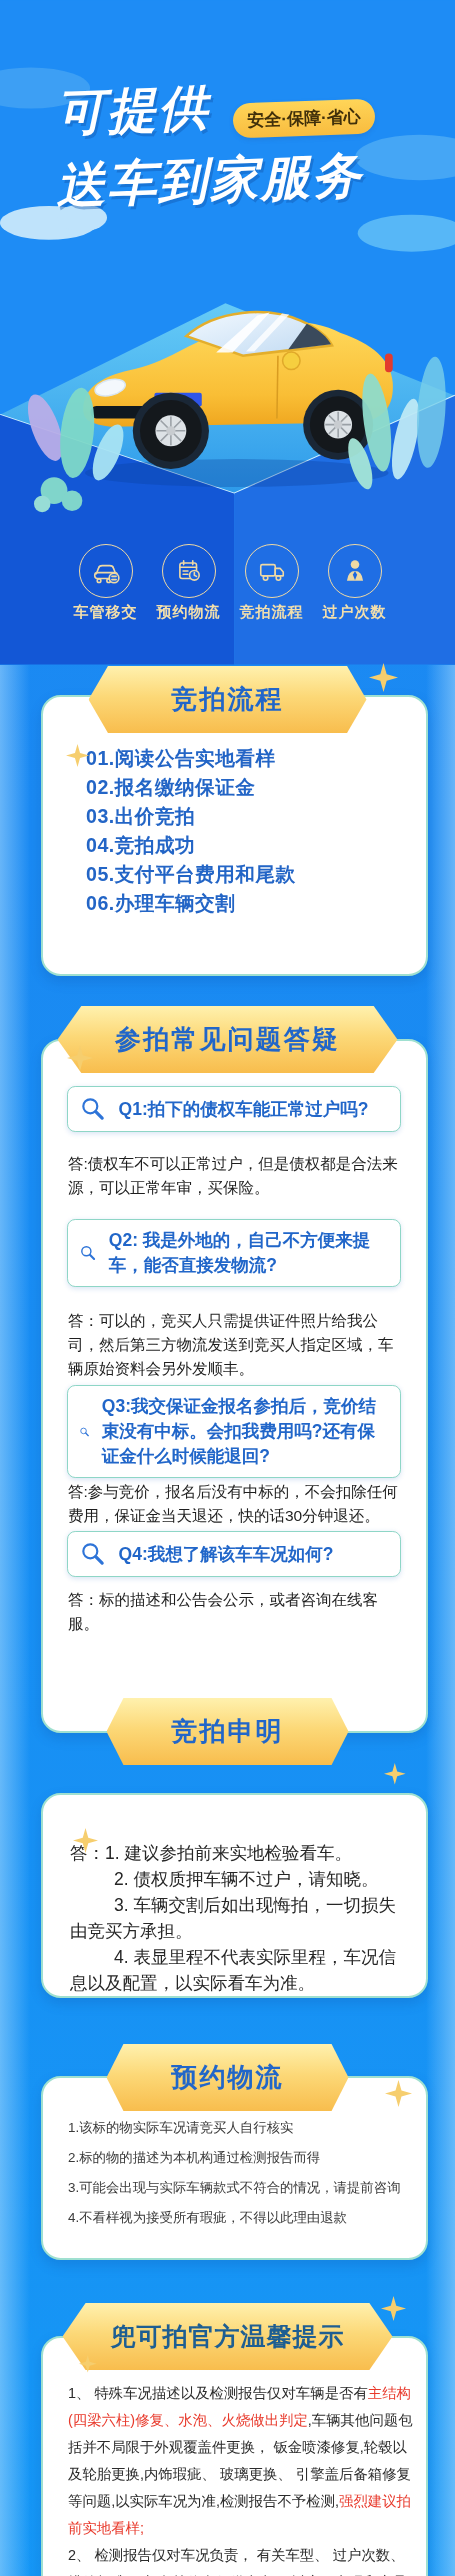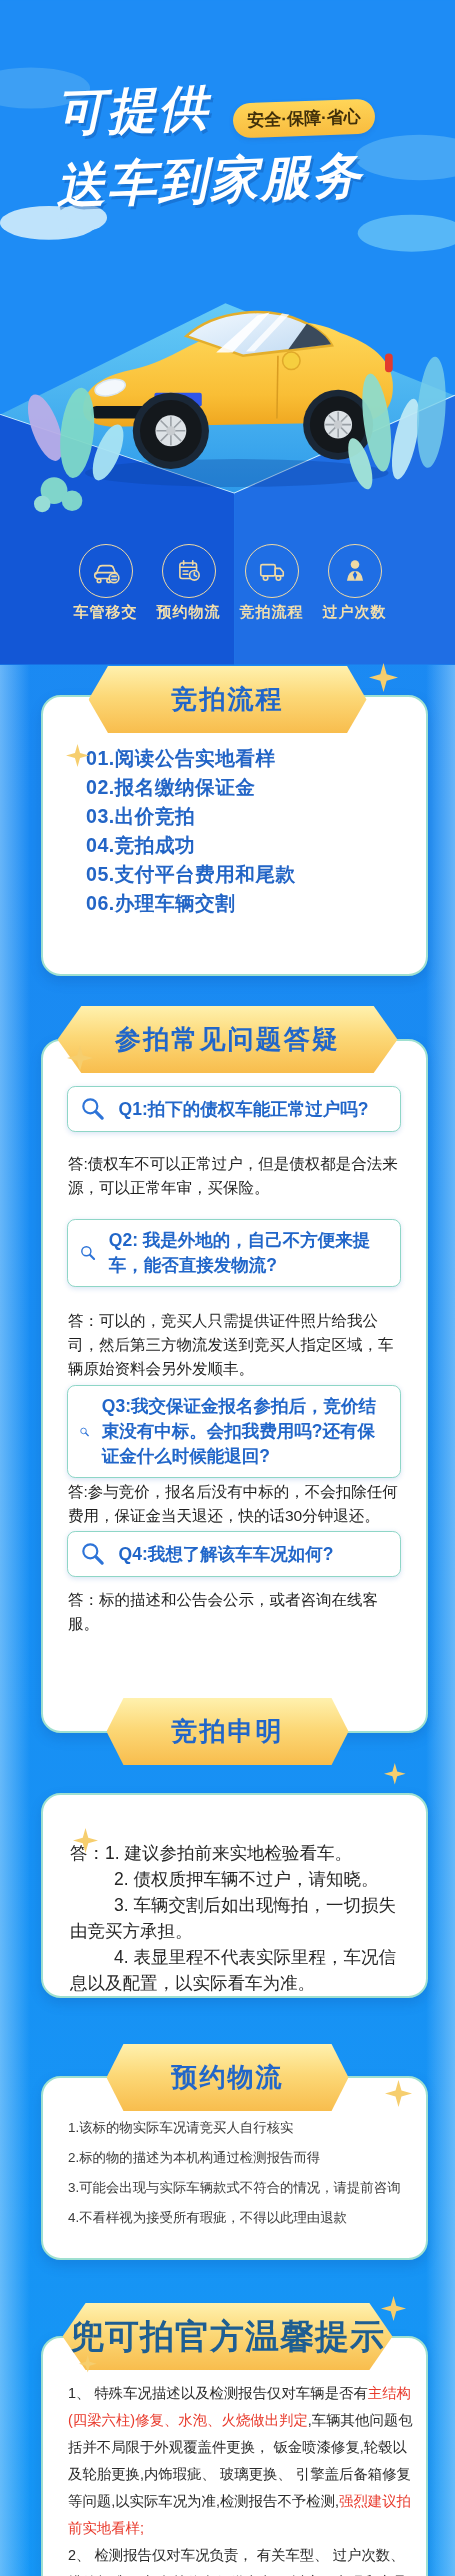--- a/index.html
+++ b/index.html
@@ -24,21 +24,21 @@
   .service .ring{width:52px;height:52px;border:1.5px solid #EFD9A4;border-radius:50%;
         display:flex;align-items:center;justify-content:center;}
   .service .lbl{margin-top:5px;font-size:15px;font-weight:600;color:#F2DFAC;letter-spacing:1px;white-space:nowrap;}
   
   .banner{position:absolute;left:50%;transform:translateX(-50%);height:67px;
         display:flex;align-items:center;justify-content:center;z-index:5;
         background:linear-gradient(180deg,#FFF1AE 0%,#FCD877 46%,#F8BD4D 100%);
         clip-path:polygon(7% 0%,93% 0%,100% 50%,93% 100%,7% 100%,0% 50%);
         box-shadow:0 3.1px 7.2px rgba(20,80,170,.18);}
   .banner span{font-size:26px;font-weight:800;color:#2166C9;letter-spacing:2.1px;}
-  .banner.tips-banner span{color:#1E5E92;font-size:34px;letter-spacing:1px;}
+  .banner.tips-banner span{color:#1E5E92;font-size:25px;letter-spacing:1px;}
   
   .card{position:absolute;left:41px;width:387px;box-sizing:border-box;background:#fff;
         border:2.6px solid #9FE0D0;border-radius:19.6px;box-shadow:0 5.2px 11.3px rgba(13,71,161,.22);}
   .steps{padding:47px 0 0 43px;}
   .steps div{font-size:19.6px;line-height:29px;font-weight:700;color:#2365C6;letter-spacing:0.5px;}
   .qbox{position:absolute;left:24px;width:334px;box-sizing:border-box;background:#fff;
         border:1.5px solid #8ED6C6;border-radius:8.2px;display:flex;align-items:center;gap:11.3px;
         padding:8.2px 11.3px;box-shadow:0 1.5px 5.2px rgba(31,101,190,.16);}
   .qbox .qtext{font-size:17.5px;line-height:25px;font-weight:800;color:#2166C9;}
   .answer{position:absolute;left:25px;width:338px;font-size:15.5px;line-height:24px;color:#1e1e1e;}

